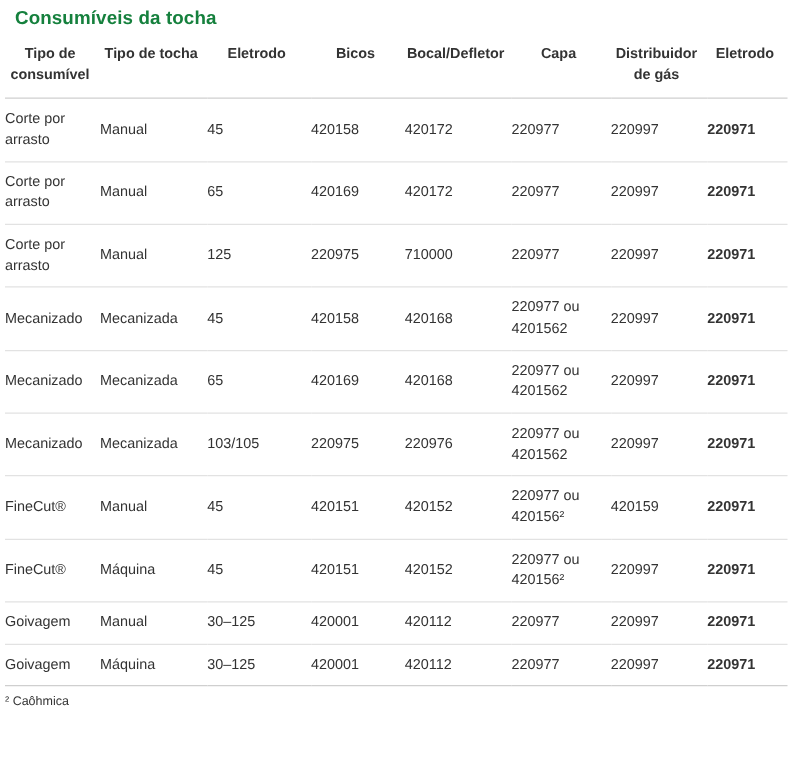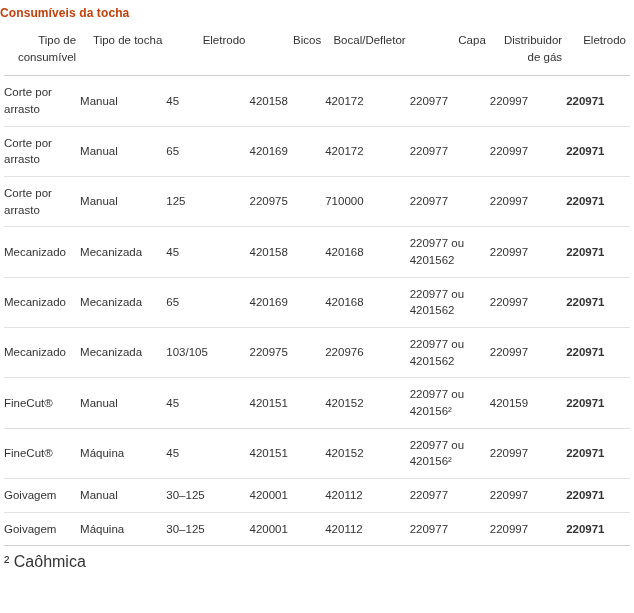--- a/index.html
+++ b/index.html
@@ -13,42 +13,42 @@
     font-family: "Liberation Sans", sans-serif;
     color: #333333;
     overflow: hidden;
   }
   .page {
     width: 634px;
     padding: 0;
     box-sizing: border-box;
   }
   .title {
-    font-size: 12px;
+    font-size: 15px;
     font-weight: bold;
-    color: #c2410c;
-    margin: 6px 0 0 0;
+    color: #15803d;
+    margin: 6px 0 0 12px;
     letter-spacing: 0.1px;
   }
   .intro {
     font-size: 11.5px;
     color: #333333;
     margin: 9px 0 0 4px;
     line-height: 1.35;
   }
   table.consumables {
     width: 626px;
     margin: 8px 0 0 4px;
     border-collapse: collapse;
     font-size: 11.5px;
     color: #333333;
   }
   table.consumables thead th {
-    text-align: right;
-    font-weight: normal;
+    text-align: center;
+    font-weight: bold;
     font-size: 11.5px;
     vertical-align: top;
     padding: 4px 4px 10px 0;
     line-height: 1.45;
     border-bottom: 1px solid #cfcfcf;
     color: #333333;
   }
   table.consumables tbody td {
     text-align: left;
     vertical-align: middle;
@@ -65,21 +65,21 @@
   .col-2 { width: 86px; }
   .col-3 { width: 78px; }
   .col-4 { width: 82px; }
   .col-5 { width: 82px; }
   .col-6 { width: 75px; }
   .col-7 { width: 63px; font-weight: bold; }
   .th-wrap {
     display: block;
   }
   .footnote {
-    font-size: 16px;
+    font-size: 10px;
     color: #333333;
     margin: 7px 0 0 4px;
   }
 </style>
 </head>
 <body>
 
 <div class="page">
 
   <div class="title">Consumíveis da tocha</div>

